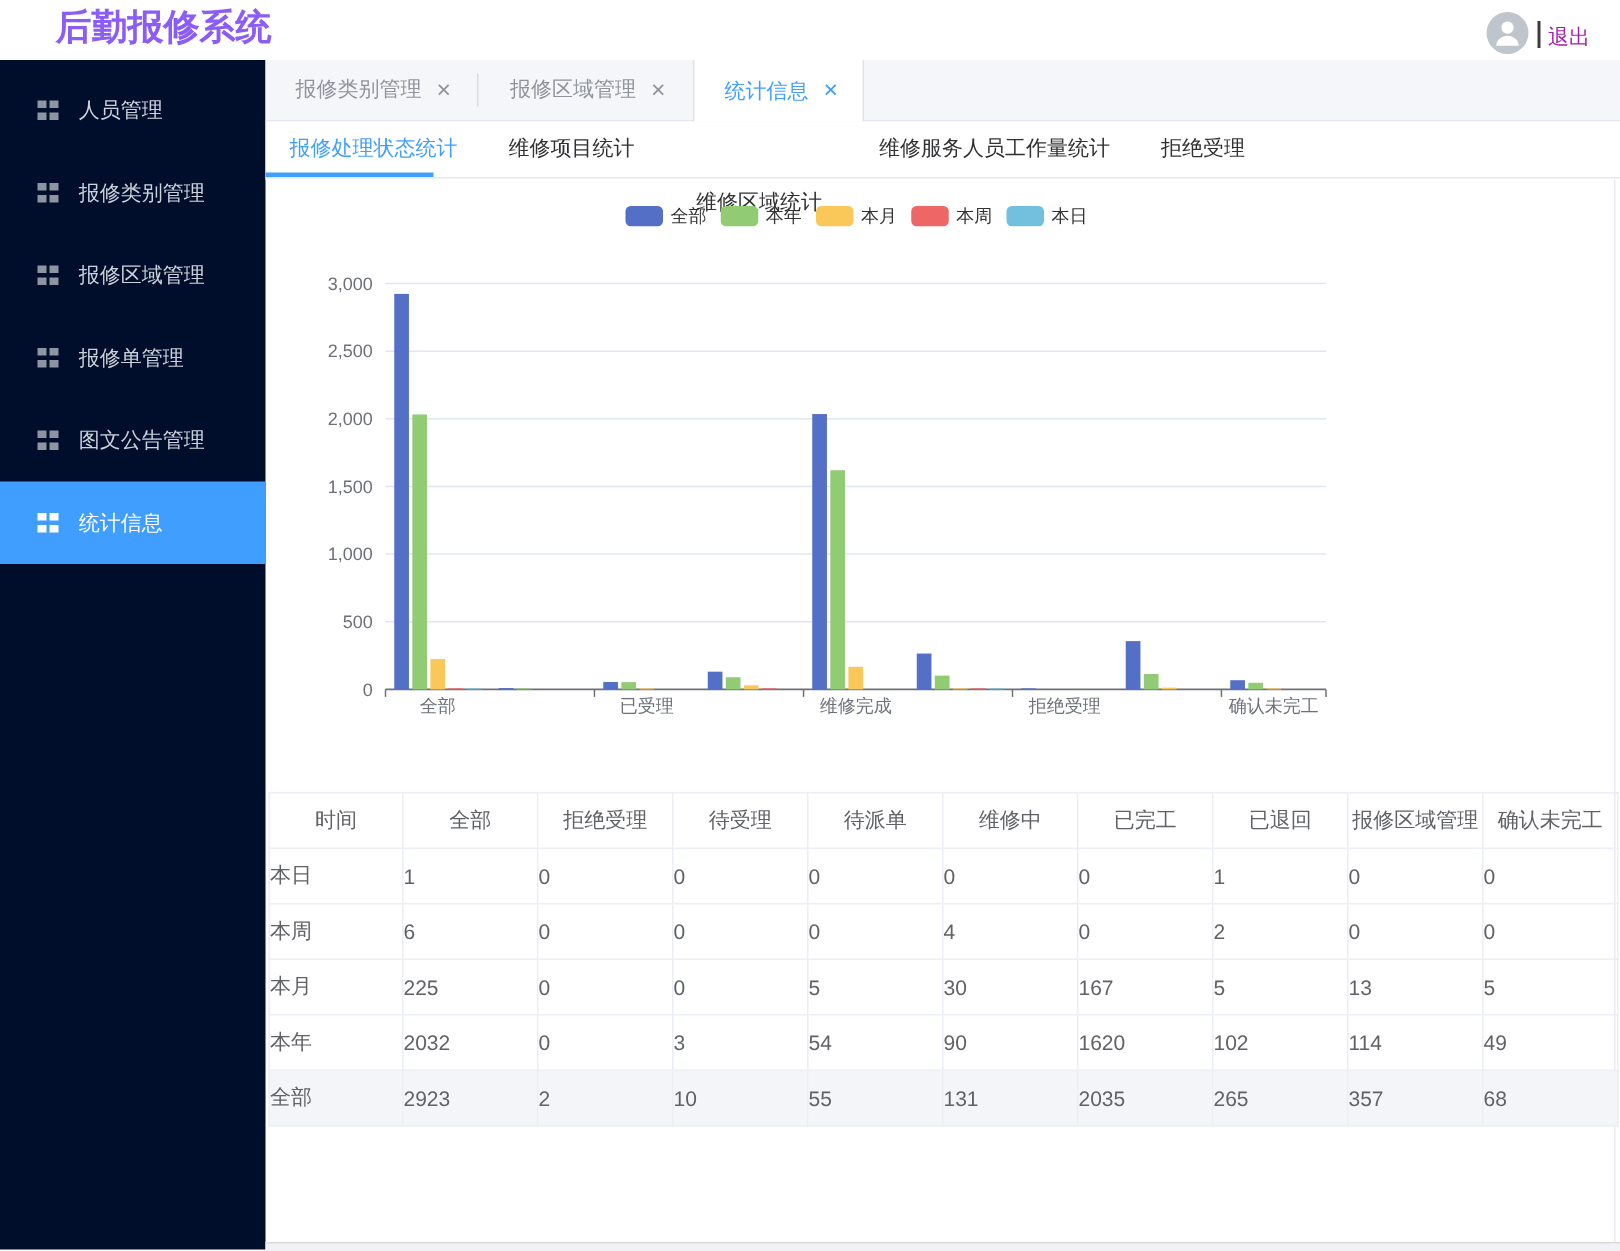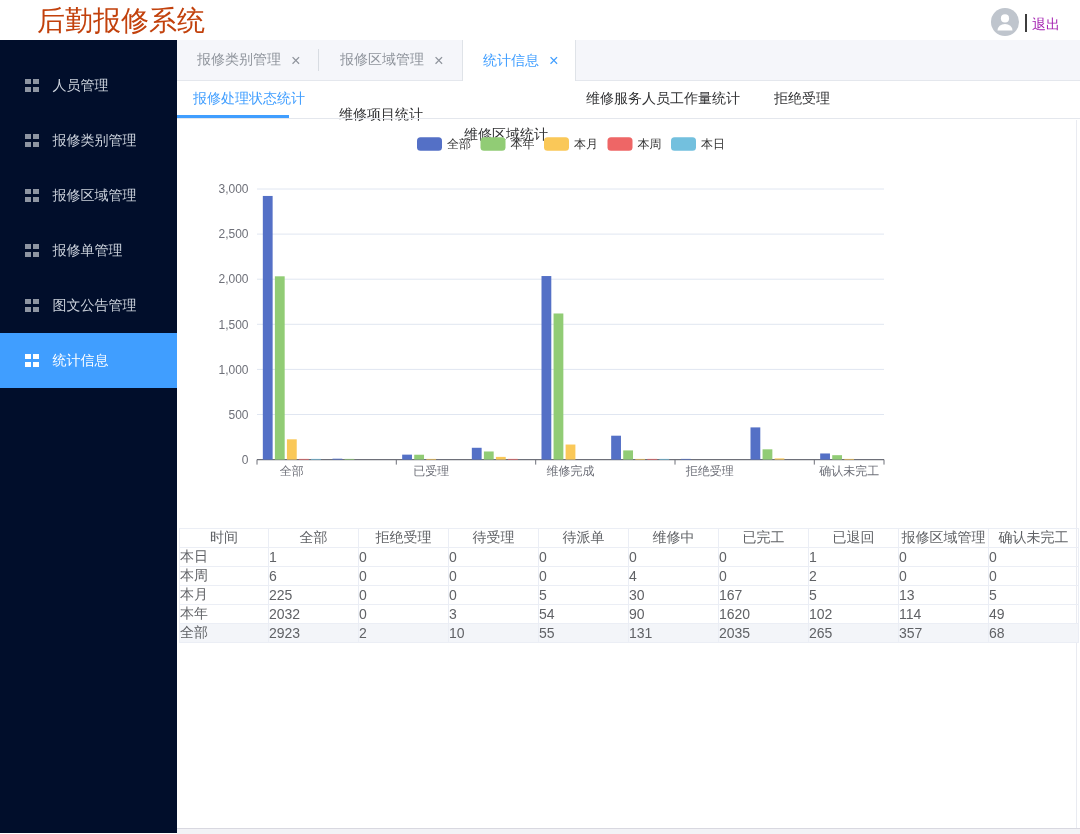--- a/index.html
+++ b/index.html
@@ -1,26 +1,26 @@
 <!DOCTYPE html>
 <html lang="zh"><head>
 <meta charset="utf-8">
 <title>后勤报修系统</title>
 <style>
 * { margin:0; padding:0; box-sizing:border-box; }
 html,body { width:1080px; height:834px; overflow:hidden; background:#fff;
   font-family:"Liberation Sans", sans-serif; -webkit-font-smoothing:antialiased; }
 
 #header { position:absolute; left:0; top:0; width:1080px; height:40px; background:#fff; }
-#title { position:absolute; left:37px; top:2px; font-size:28px; font-weight:400; color:#c2410c; }
+#title { position:absolute; left:37px; top:2px; font-size:24px; font-weight:700; color:#8b5cf6; }
 #avatar { position:absolute; left:991px; top:8px; width:28px; height:28px; border-radius:50%; background:#bfc5cd; }
 #udiv { position:absolute; left:1024.8px; top:14px; width:2.2px; height:17.5px; background:#3d3d3d; }
 #logout { position:absolute; left:1032px; top:15.5px; font-size:14px; color:#a21caf; }
 
-#sidebar { position:absolute; left:0; top:40px; width:177px; height:792.5px; background:#010e2b; padding-top:18px; }
+#sidebar { position:absolute; left:0; top:40px; width:177px; height:792.5px; background:#010e2b; padding-top:6px; }
 #hscroll { position:absolute; left:177px; top:828px; width:903px; height:6px; background:#f2f2f6; border-top:1px solid #d8d8e0; }
 #vline { position:absolute; left:1076px; top:81px; width:1px; height:747px; background:#e9ebf1; }
 .mi { height:55px; display:flex; align-items:center; }
 .mi .ic { width:13.5px; height:13.5px; margin-left:25px; display:inline-grid;
   grid-template-columns:5.5px 5.5px; grid-template-rows:5.5px 5.5px; gap:2.5px; }
 .mi .ic i { background:#8e95a2; display:block; }
 .mi .mt { margin-left:14px; font-size:14px; color:#ccd2dc; }
 .mi.active { background:#409eff; }
 .mi.active .ic i { background:#fff; }
 .mi.active .mt { color:#fff; }
@@ -30,21 +30,21 @@
 .tab .x { margin-left:10px; font-size:16.5px; }
 #tab3 { background:#fff; color:#409eff; height:41px; border-left:1px solid #dfe3e8; border-right:1px solid #dfe3e8; }
 .tsep { position:absolute; top:9px; width:1px; height:22px; background:#d8dce2; }
 
 #subtabs { position:absolute; left:177px; top:81px; width:903px; height:39px; background:#fff; }
 .st { position:absolute; top:8.5px; font-size:14px; color:#303133;padding-left:16px; }
 #stline { position:absolute; left:0; top:37px; width:903px; height:1.3px; background:#e4e7ed; }
 #stbar { position:absolute; left:0; top:34.4px; width:112px; height:2.4px; background:#409eff; }
 
 #tbl { position:absolute; left:179px; top:528px; border-collapse:collapse; table-layout:fixed; }
-#tbl th, #tbl td { border:1px solid #ebeef5; height:19px; font-size:14px;
+#tbl th, #tbl td { border:1px solid #ebeef5; height:37px; font-size:14px;
   color:#606266; font-weight:normal; padding:0; }
 #tbl th { font-weight:500; color:#606266; }
 #tbl tr.last td { background:#f3f5f9; }
 </style>
 </head>
 <body>
 <div id="header">
   <div id="title">后勤报修系统</div>
   <div id="avatar"><svg width="28" height="28" viewBox="0 0 28 28">
         <circle cx="14" cy="10.4" r="4.1" fill="#fff"></circle>
@@ -112,21 +112,21 @@
 <div id="hscroll"></div>
 <div id="vline"></div>
 <div id="tabs">
   <div class="tab" style="left:20px;">报修类别管理<span class="x">×</span></div>
   <div class="tab" style="left:163px;">报修区域管理<span class="x">×</span></div>
   <div class="tab" id="tab3" style="left:285px; width:114px; padding-left:20px;">统计信息<span class="x">×</span></div>
   <div class="tsep" style="left:141px;"></div>
 </div>
 <div id="subtabs">
   <div class="st" style="left:0px; color:#409eff;">报修处理状态统计</div>
-  <div class="st" style="left:146px;margin-top:16px;">维修项目统计</div>
+  <div class="st" style="left:146px;">维修项目统计</div>
   <div class="st" style="left:271px;margin-top:36px;">维修区域统计</div>
   <div class="st" style="left:393px;">维修服务人员工作量统计</div>
   <div class="st" style="left:581px;">拒绝受理</div>
   <div id="stline"></div>
   <div id="stbar"></div>
 </div>
 <svg width="1080" height="500" viewBox="0 0 1080 500" xmlns="http://www.w3.org/2000/svg" style="position:absolute;left:0;top:0;">
 <rect x="417" y="137.3" width="25" height="13.5" rx="3.5" fill="#5470C6"></rect>
 <text x="447" y="148.3" font-size="12" fill="#333">全部</text>
 <rect x="480.5" y="137.3" width="25" height="13.5" rx="3.5" fill="#91CC75"></rect>

